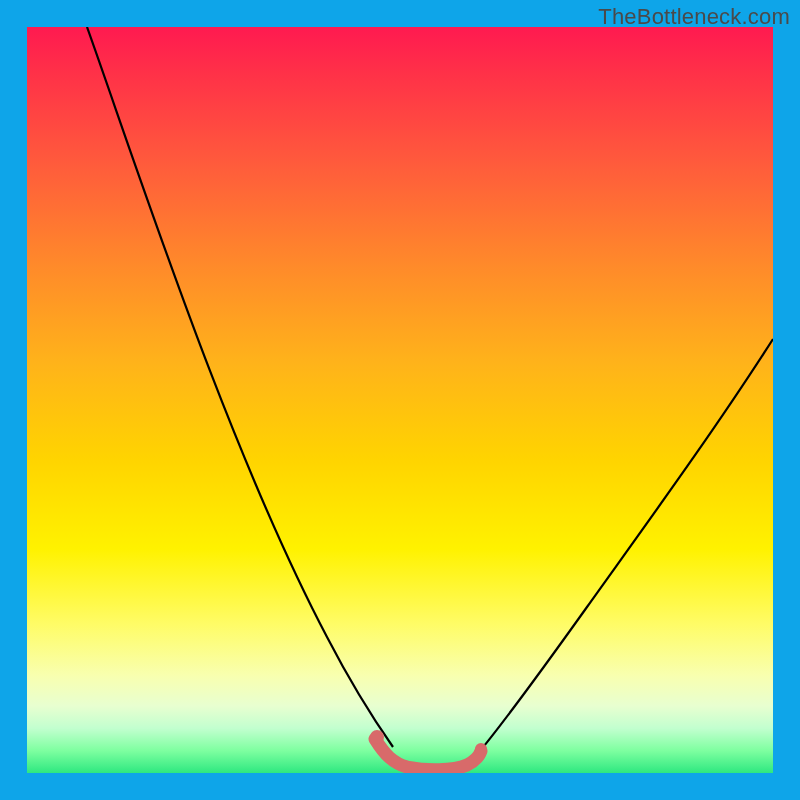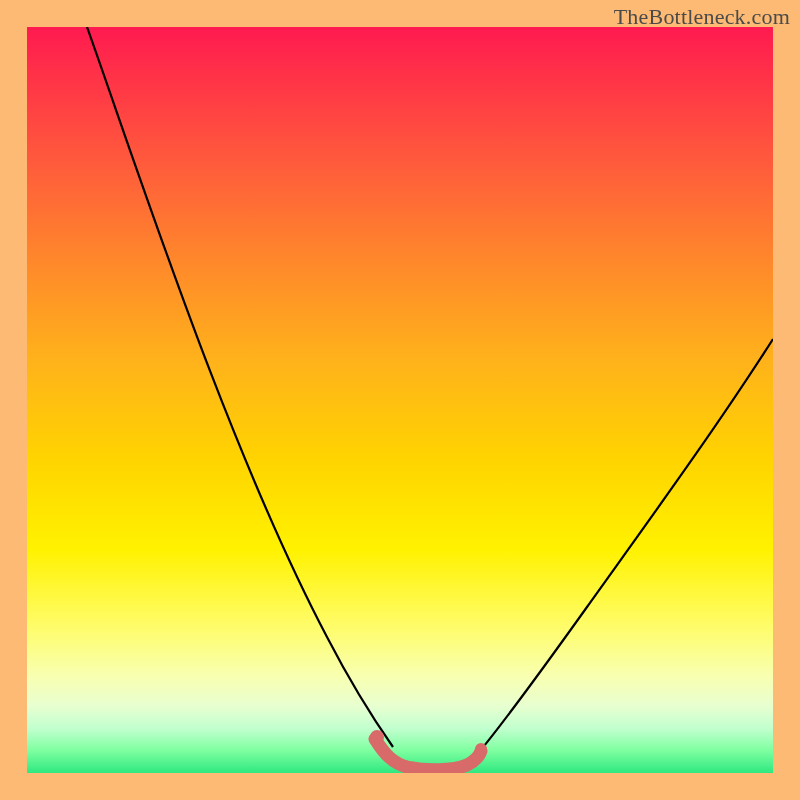--- a/index.html
+++ b/index.html
@@ -10,22 +10,21 @@
     background: #000;
     overflow: hidden;
     font-family: Arial, Helvetica, sans-serif;
   }
   .frame {
     position: absolute;
     left: 0;
     top: 0;
     width: 800px;
     height: 800px;
-    background: #fdba74;
-    font-family: Liberation Serif, serif;
+    background: #0ea5e9;
   }
   .plot-area {
     position: absolute;
     left: 27px;
     top: 27px;
     width: 746px;
     height: 746px;
     overflow: hidden;
   }
   .gradient {

